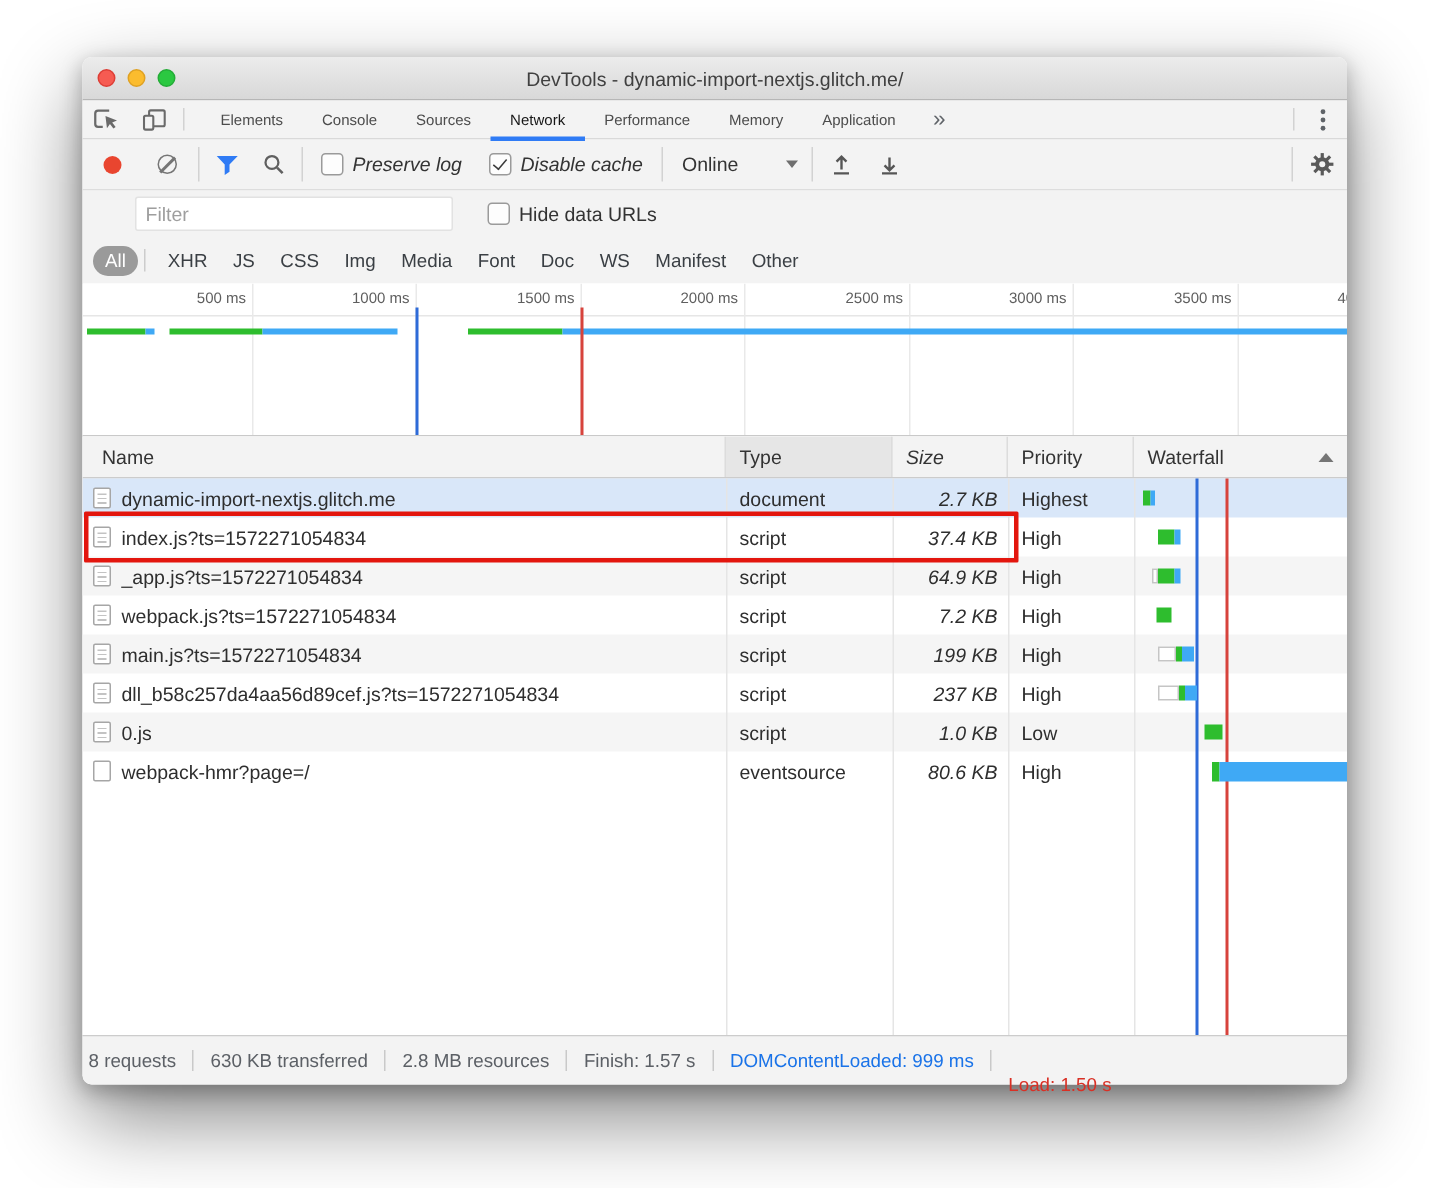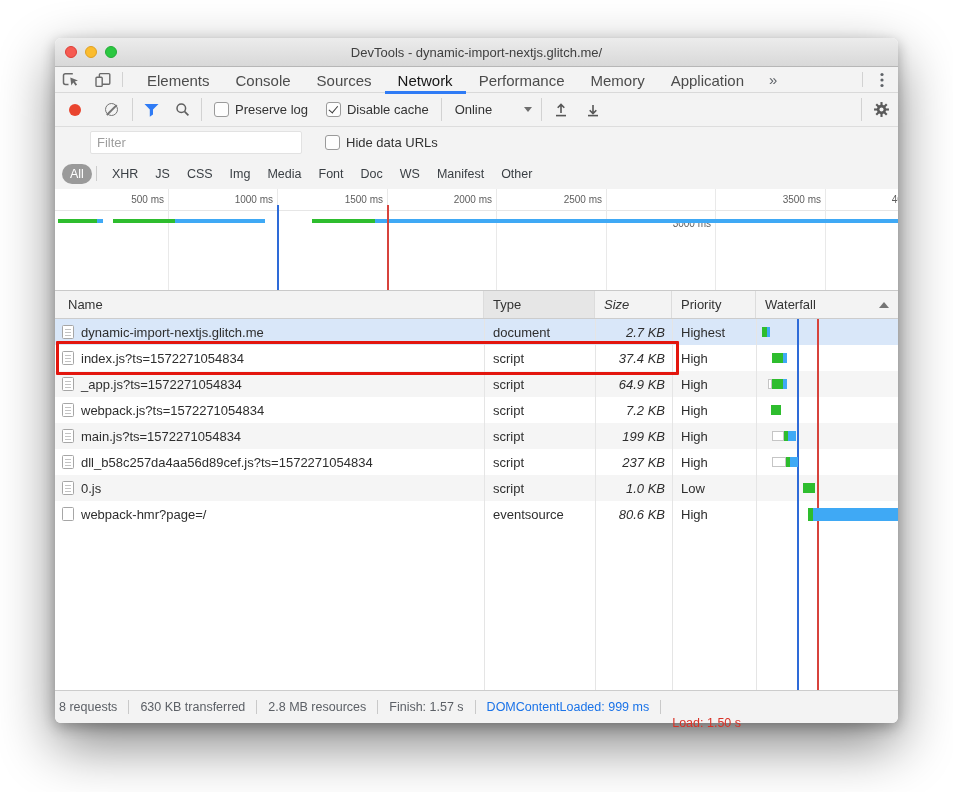--- a/index.html
+++ b/index.html
@@ -19,38 +19,38 @@
   .light.yellow{ background:#fbbc2e; border:1px solid #dfa123; }
   .light.green { background:#2bc841; border:1px solid #24ac37; }
   .wintitle { position:absolute; left:0; right:0; text-align:center; font-size:13px; color:#404040; }
 
   
   .tabbar { height:26px; background:#f3f3f3; border-bottom:1px solid #d9d9d9; box-sizing:border-box;
     display:flex; align-items:stretch; flex:none; }
   .tbicon { width:32px; display:flex; align-items:center; justify-content:center; }
   .vsep { width:1px; background:#d2d2d2; margin:5px 3px; }
   .tabstrip { display:flex; margin-left:8px; }
-  .tab { padding:13px 13px; display:flex; align-items:center; font-size:15px; color:#4c4c4c; position:relative; }
+  .tab { padding:13px 13px; display:flex; align-items:center; font-size:10px; color:#4c4c4c; position:relative; }
   .tab.active { color:#161616; }
   .tab.active::after { content:""; position:absolute; left:0; right:0; bottom:-1px; height:3px; background:var(--accent-blue); }
   .tab-overflow { padding:0 12px; display:flex; align-items:center; font-size:15px; color:#5f6368; }
   .spacer { flex:1; }
 
   
   .toolbar { height:34px; background:#f3f3f3; border-bottom:1px solid #ddd; box-sizing:border-box;
     display:flex; align-items:center; flex:none; }
   .record-dot { width:12px; height:12px; border-radius:50%; background:#e9452f; margin:0 13px 0 14px; }
   .block-icon { width:11px; height:11px; border:1.6px solid #757575; border-radius:50%; position:relative; margin:0 11px; }
   .block-icon::after { content:""; position:absolute; left:4.6px; top:-1.4px; width:1.6px; height:13.5px; background:#757575; transform:rotate(45deg); }
   .icon-btn { display:flex; align-items:center; justify-content:center; padding:0 8px; height:100%; }
   .cb { width:13px; height:13px; border:1px solid #9a9a9a; border-radius:3px; background:#fdfdfd; position:relative; margin-right:6px; flex:none; }
   .cb.checked::after { content:""; position:absolute; left:3.6px; top:0.6px; width:4px; height:7.5px;
     border:solid #3a3a3a; border-width:0 1.8px 1.8px 0; transform:rotate(40deg); }
   .tlabel { font-size:13px; color:#333; }
-  .ck-group { display:flex; align-items:center; margin:0 9px; }
+  .ck-group { display:flex; align-items:center; margin:0 9px;font-style:italic; }
   .online-select { display:flex; align-items:center; margin:0 6px 0 10px; }
   .caret-down { width:0; height:0; border-left:4.5px solid transparent; border-right:4.5px solid transparent;
     border-top:5px solid #6e6e6e; margin-left:32px; }
   .right-group { margin-left:auto; display:flex; align-items:center; height:100%; }
 
   
   .filterrow { height:31px; background:#f3f3f3; display:flex; align-items:center; box-sizing:border-box; padding:0 7px; flex:none; }
   .filter-input { width:198px; height:21px; background:#fff; border:1px solid #e2e2e2; border-radius:2px;
     font-size:13px; padding:0 6px; color:#333; outline:none; font-family:"Liberation Sans","DejaVu Sans",sans-serif;margin-left:28px; }
   .filter-input::placeholder { color:#9e9e9e; }
@@ -256,21 +256,21 @@
         <div class="ov-label" style="left: 3px;">500 ms</div>
         <div class="ov-grid" style="left: 222px;"></div>
         <div class="ov-label" style="left: 112px;">1000 ms</div>
         <div class="ov-grid" style="left: 332px;"></div>
         <div class="ov-label" style="left: 222px;">1500 ms</div>
         <div class="ov-grid" style="left: 441px;"></div>
         <div class="ov-label" style="left: 331px;">2000 ms</div>
         <div class="ov-grid" style="left: 551px;"></div>
         <div class="ov-label" style="left: 441px;">2500 ms</div>
         <div class="ov-grid" style="left: 660px;"></div>
-        <div class="ov-label" style="left: 550px; margin-top: 24px;">3000 ms</div>
+        <div class="ov-label" style="left: 550px;">3000 ms</div>
         <div class="ov-grid" style="left: 770px;"></div>
         <div class="ov-label" style="left: 660px;">3500 ms</div>
         <div class="ov-label" style="left: 769px;">4000 ms</div>
         <div class="ov-bar kind-green" style="left: 3px; width: 39px;"></div>
         <div class="ov-bar kind-blue" style="left: 42px; width: 6px;"></div>
         <div class="ov-bar kind-green" style="left: 58px; width: 62px;"></div>
         <div class="ov-bar kind-blue" style="left: 120px; width: 90px;"></div>
         <div class="ov-bar kind-green" style="left: 257px; width: 63px;"></div>
         <div class="ov-bar kind-blue" style="left: 320px; width: 523px;"></div>
         <div class="ov-marker" style="left: 222px; background: var(--dcl-line);"></div>

